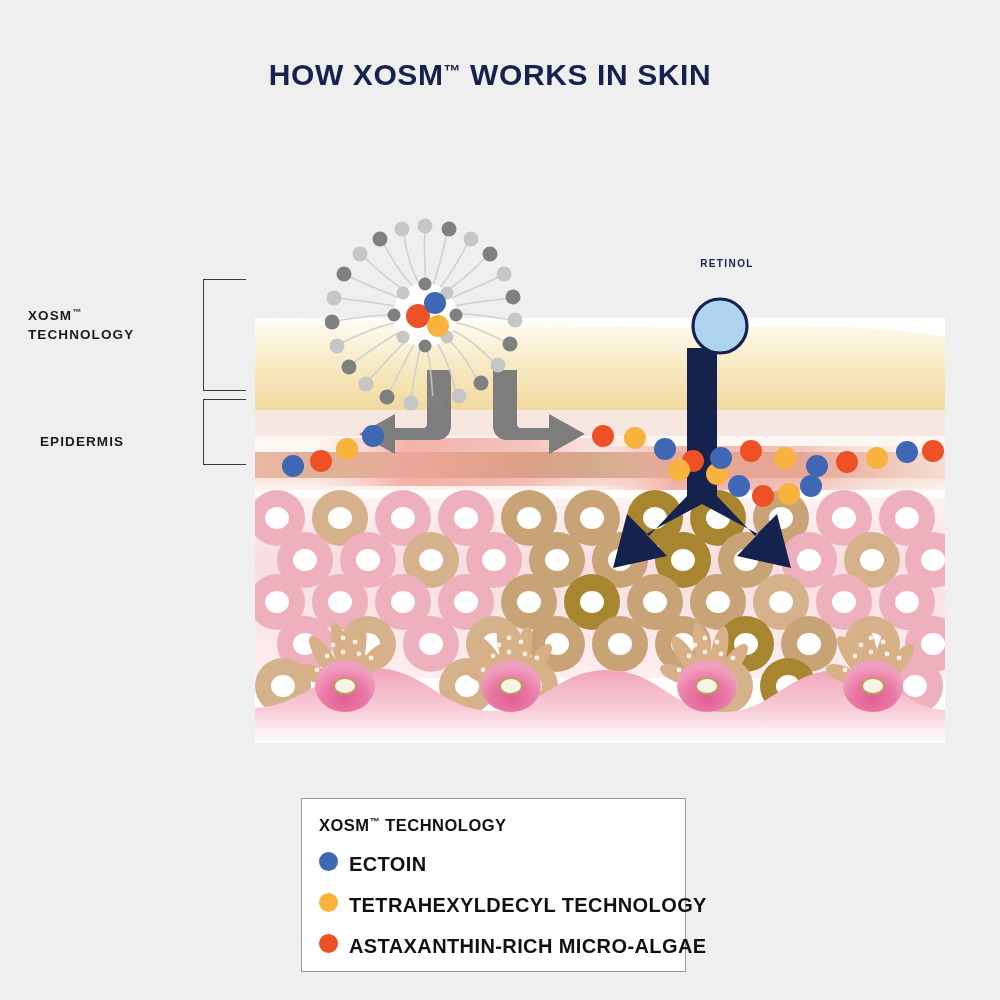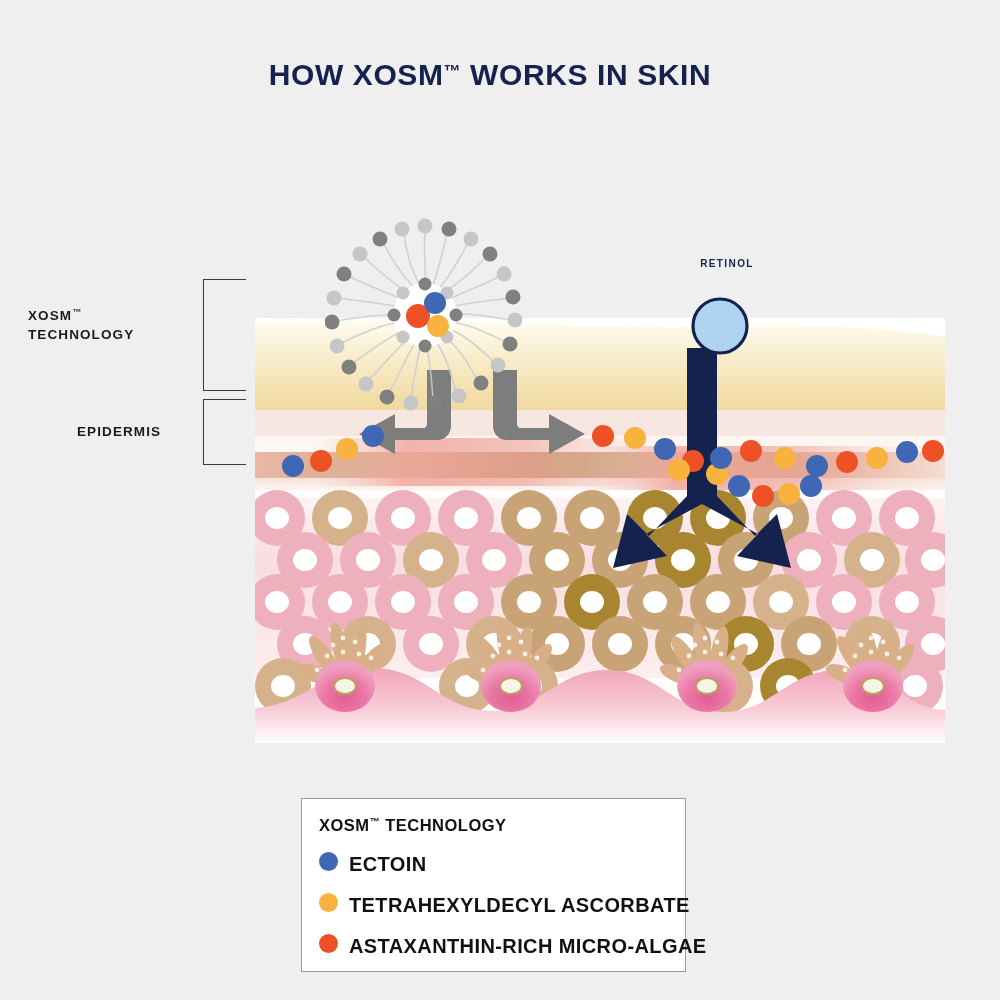--- a/index.html
+++ b/index.html
@@ -30,21 +30,21 @@
   .subtitle .tm{font-size:14px;vertical-align:7px;}
 
   
   .side-label{
     position:absolute;
     font-size:13.5px;font-weight:bold;letter-spacing:1.1px;
     color:#1b1b1b;line-height:19px;
   }
   .side-label .tm{font-size:9px;vertical-align:5px;}
   #lbl-xosm{left:28px;top:303px;width:160px;}
-  #lbl-epi{left:40px;top:422px;width:160px;margin-left:37px;}
+  #lbl-epi{left:40px;top:432px;width:160px;}
 
   .bracket{position:absolute;border:1.6px solid #3a3a3a;border-right:none;}
   #brk-xosm{left:203px;top:279px;width:42px;height:110px;}
   #brk-epi{left:203px;top:399px;width:42px;height:64px;}
 
   
   .skin{
     position:absolute;left:255px;top:318px;width:690px;height:425px;
     overflow:hidden;background:#ffffff;
   }
@@ -591,21 +591,21 @@
       <span>XOSM</span><span class="tm">™</span><span> TECHNOLOGY</span>
     </div>
 
     <div class="legend-row" id="legend-row-0">
       <span class="swatch" style="background:#3f67b4"></span>
       <span class="txt">ECTOIN</span>
     </div>
 
     <div class="legend-row" id="legend-row-1">
       <span class="swatch" style="background:#f8b33f"></span>
-      <span class="txt">TETRAHEXYLDECYL ASCORBATE</span>
+      <span class="txt">TETRAHEXYLDECYL TECHNOLOGY</span>
     </div>
 
     <div class="legend-row" id="legend-row-2">
       <span class="swatch" style="background:#ef5126"></span>
       <span class="txt">ASTAXANTHIN-RICH MICRO-ALGAE</span>
     </div>
   </div>
 
 </div>
 

